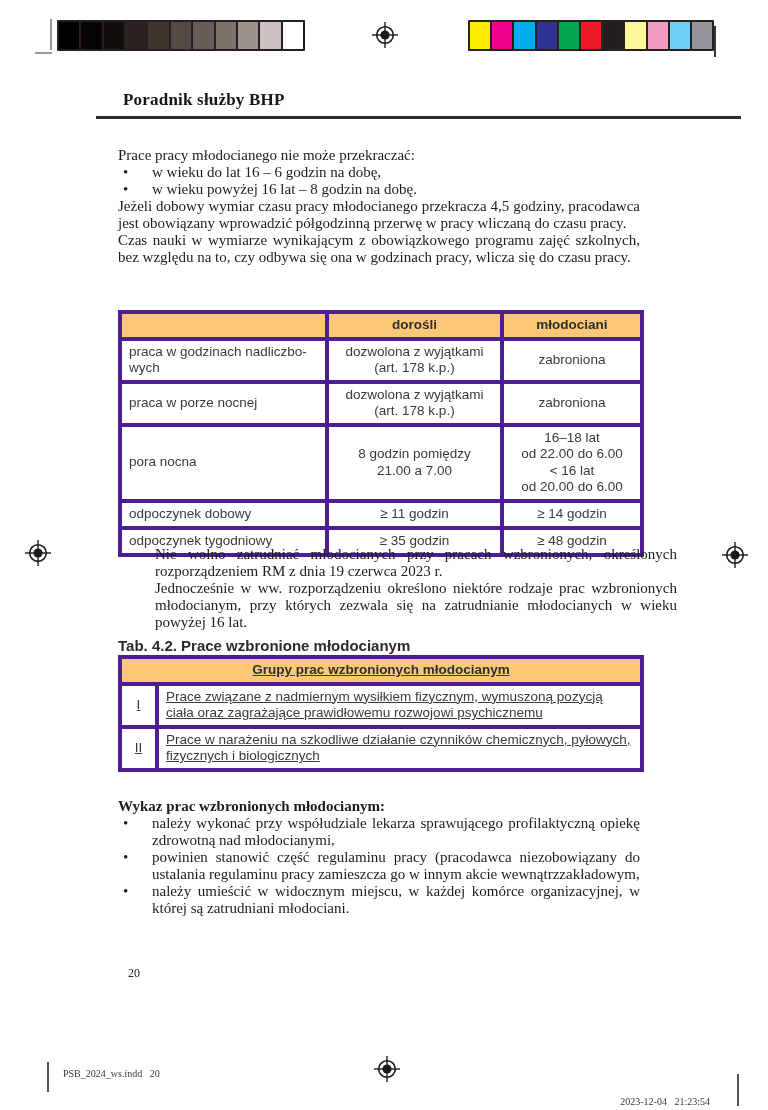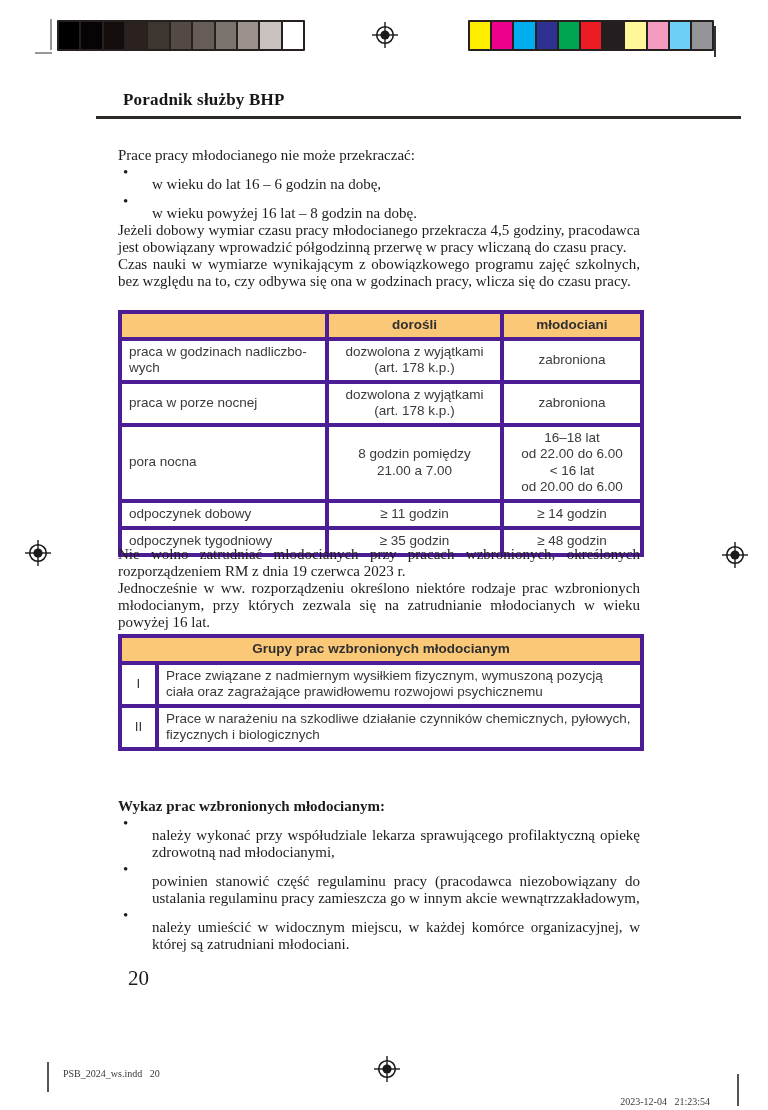--- a/index.html
+++ b/index.html
@@ -41,60 +41,60 @@
     position: absolute; left: 123px; top: 90px;
     font-size: 17px; font-weight: bold; letter-spacing: 0.2px; color: #181614;
   }
   .header-rule {
     position: absolute; left: 96px; top: 116px; width: 645px; height: 2.5px;
     background: #2e2a28;
   }
   
   .content { position: absolute; left: 118px; width: 522px; font-size: 15px; line-height: 17px; }
   .intro  { top: 147px; }
-  .midpar { top: 546px; }
+  .midpar { top: 546px; margin-left: 37px; }
   .wykaz  { top: 798px; }
   p.just { text-align: justify; }
   .bullet-line { display: flex; }
   .bullet-line .b { width: 34px; flex: 0 0 34px; padding-left: 5px; }
-  .bullet-line .t { flex: 1 1 auto; text-align: justify; margin-top: 12px; }
+  .bullet-line .t { flex: 1 1 auto; text-align: justify; }
   .wykaz-heading { font-weight: bold; }
   
   .tab-title {
     position: absolute; left: 118px; width: 540px;
     font-family: "Liberation Sans", sans-serif;
     font-size: 15px; font-weight: bold; color: #2b2b2b;
   }
   .tab41-title { top: 291px; }
   .tab42-title { top: 637px; }
   table.doc {
     position: absolute; left: 118px;
     border-collapse: collapse; table-layout: fixed;
     font-family: "Liberation Sans", sans-serif;
     font-size: 13.5px; line-height: 16.5px; color: #3a3a3a;
   }
   table.tab41 { top: 310px; width: 522px; }
-  table.tab42 { top: 634px; width: 522px; }
+  table.tab42 { top: 655px; width: 522px; text-decoration: underline; }
   table.doc td, table.doc th { border: 4px solid #4c1d95; }
   table.doc th {
     background: #fbc878; color: #2f2f2f;
     font-weight: bold; text-align: center; height: 26px; padding: 3px 4px;
   }
   table.doc td { padding: 3px 7px; vertical-align: middle; background: #fff; }
   .tab41 td.lbl { text-align: left; hyphens: manual; }
   .tab41 td.ctr { text-align: center; }
   .tab41 tr.r1 td, .tab41 tr.r2 td { height: 41px; }
   .tab41 tr.r3 td { height: 71px; }
   .tab41 tr.r4 td, .tab41 tr.r5 td { height: 27px; }
   .tab42 td.grp { text-align: center; }
   .tab42 td.dsc { text-align: left; }
   .tab42 tr.r1 td, .tab42 tr.r2 td { height: 41px; }
   .tab42 tr.r3 td { height: 22px; }
   
-  .pagenum { position: absolute; left: 128px; top: 966px; font-size: 21px; color: #1e1c1a; text-align: right; }
+  .pagenum { position: absolute; left: 128px; top: 966px; font-size: 12px; color: #1e1c1a; text-align: right; }
   .slug {
     position: absolute; font-family: "Liberation Serif", serif;
     font-size: 10px; color: #3c3836; white-space: pre;
   }
   .slug-file { left: 63px; top: 1068px; }
   .slug-time { right: 58px; top: 1096px; }
 </style>
 </head>
 <body>
 

